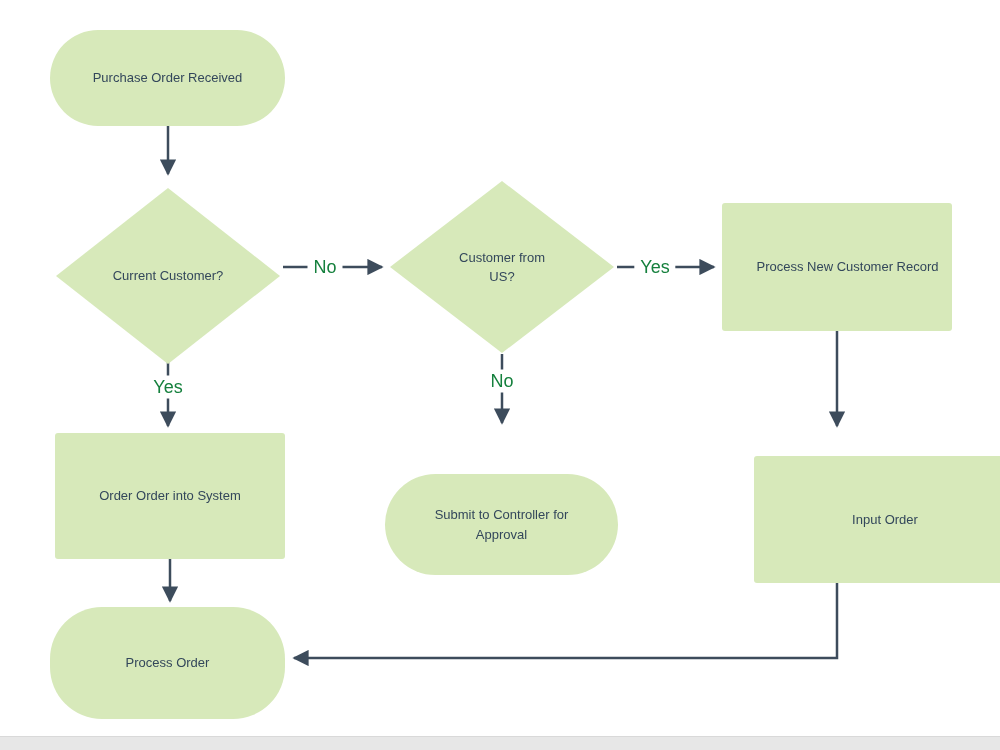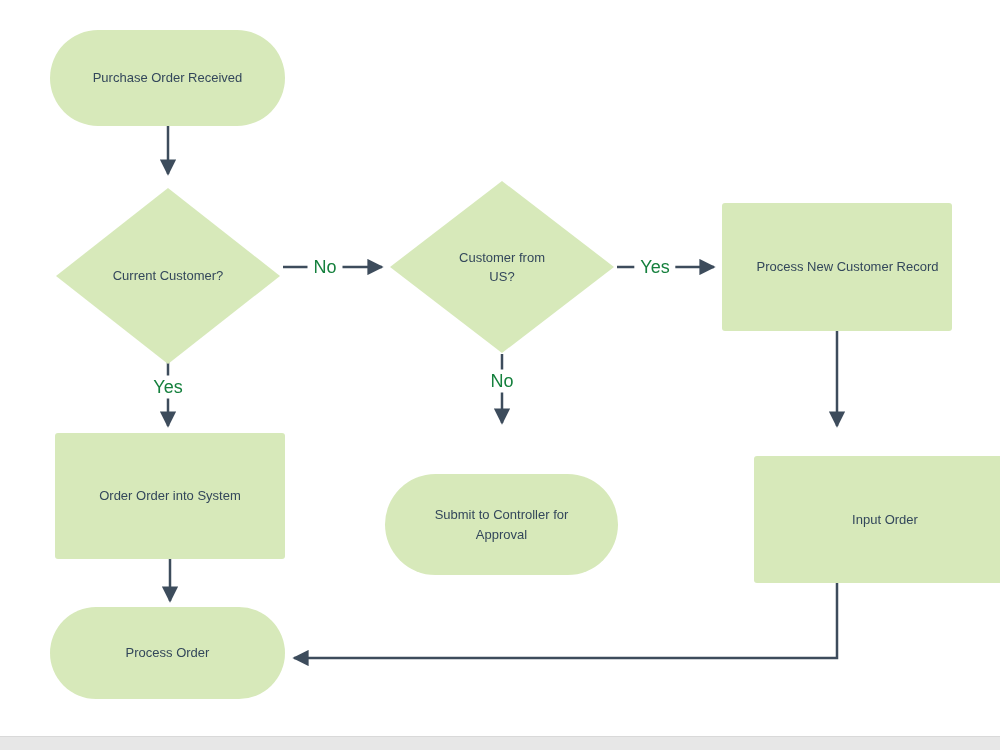--- a/index.html
+++ b/index.html
@@ -122,21 +122,21 @@
   </div>
 
   <div class="node rounded-process" style="left:385px; top:430px; width:233px; height:101px;margin-top:44px;">
     <span class="label" style="max-width:145px;">Submit to Controller for Approval</span>
   </div>
 
   <div class="node process" style="left:722px; top:456px; width:262px; height:127px;margin-left:32px;">
     <span class="label" style="max-width:190px;">Input Order</span>
   </div>
 
-  <div class="node terminator" style="left:50px; top:607px; width:235px; height:92px;">
+  <div class="node terminator" style="left:50px; top:607px; width:235px; height:112px;">
     <span class="label" style="max-width:190px;">Process Order</span>
   </div>
 
   <span class="edge-label" style="left:325px; top:267px;">No</span>
   <span class="edge-label" style="left:655px; top:267px;">Yes</span>
   <span class="edge-label" style="left:168px; top:387px;">Yes</span>
   <span class="edge-label" style="left:502px; top:381px;">No</span>
 
   <div class="bottom-strip"></div>
 

